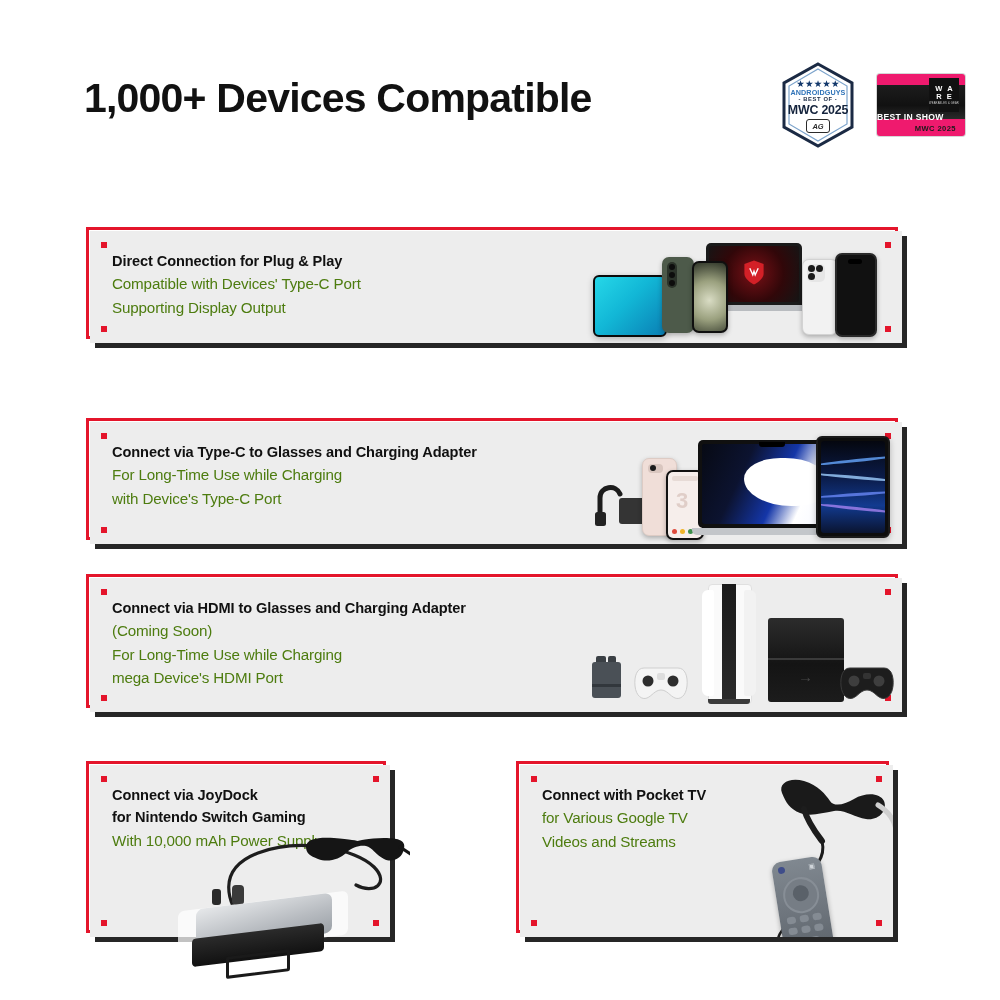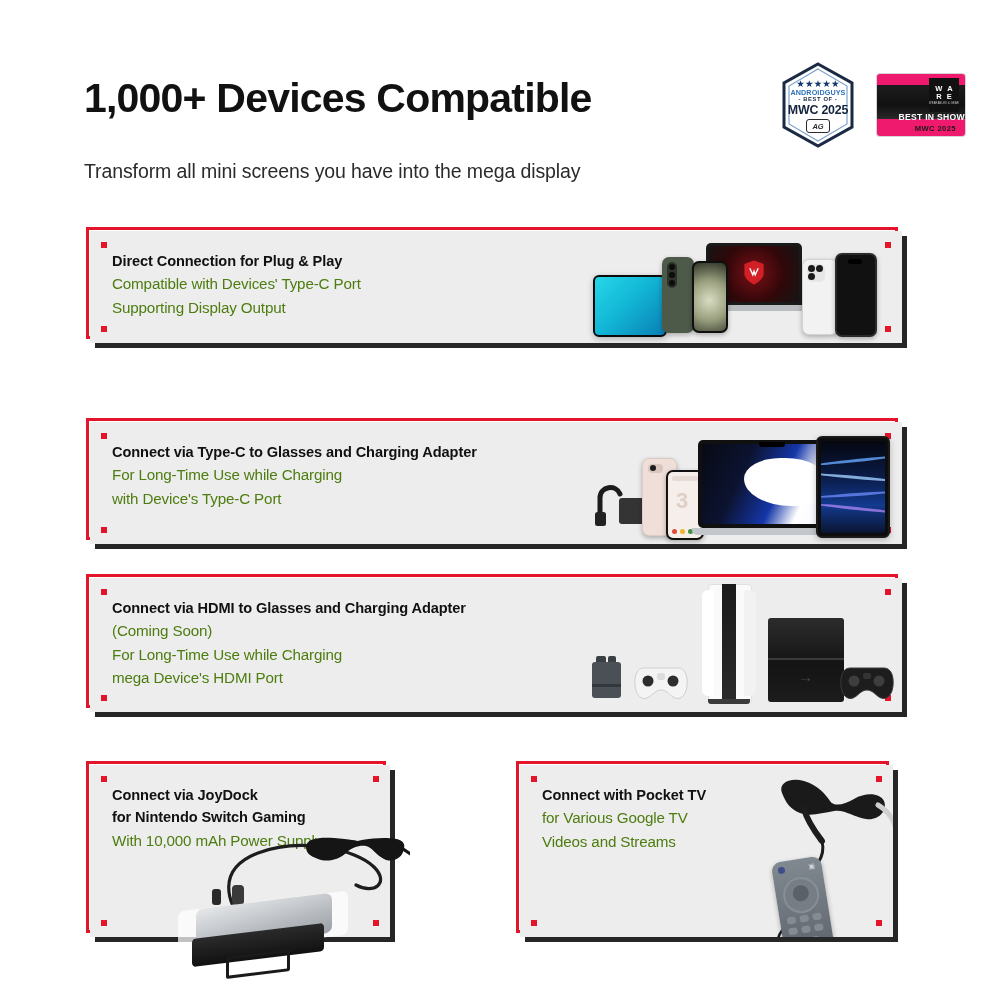--- a/index.html
+++ b/index.html
@@ -53,21 +53,21 @@
     background:linear-gradient(180deg,#1d1d1d 0%,#111111 60%,#2a2a2a 100%);
   }
   .ware-logo{
     position:absolute;right:6px;top:4px;width:30px;height:34px;background:#111111;
     display:flex;flex-direction:column;align-items:center;justify-content:center;
     padding:1px 0;box-sizing:border-box;
   }
   .ware-logo .row{display:flex;gap:5px;color:#ffffff;font-size:7.5px;font-weight:bold;line-height:1.05;}
   .ware-logo .tiny{font-size:2.6px;color:#cfcfcf;letter-spacing:0.2px;margin-top:2px;}
   .ware-best{
-    position:absolute;left:0;right:0;top:38px;text-align:right;
+    position:absolute;left:0;right:0;top:38px;text-align:left;
     color:#ffffff;font-size:8.6px;font-weight:bold;letter-spacing:0.3px;
   }
   .ware-mwc{
     position:absolute;left:0;right:0;bottom:3px;text-align:right;padding-right:9px;
     color:#1b1b1b;font-size:7.6px;font-weight:bold;letter-spacing:0.4px;
   }
 
   
   .card{position:absolute;}
   .card .frame{           
@@ -105,21 +105,20 @@
   .laptop-screen{background:#1a1a1a;border-radius:5px 5px 0 0;}
   .laptop-base{background:#b9bcc0;border-radius:0 0 4px 4px;}
 </style>
 </head>
 <body>
 
 <div class="page">
 
   <div class="header">
     <h1 class="title">1,000+ Devices Compatible</h1>
-    <p class="subtitle">Transform all mini screens you have into the mega display</p>
   </div>
 
   <div class="badges">
 
     <div class="badge-ag">
       <svg class="hexwrap" viewBox="0 0 74 86">
         <polygon points="37,2 71,21 71,65 37,84 3,65 3,21" fill="#ffffff" stroke="#1b2a44" stroke-width="3"></polygon>
         <polygon points="37,7 66,24 66,62 37,79 8,62 8,24" fill="none" stroke="#7da4cc" stroke-width="1.2"></polygon>
       </svg>
       <div class="ag-inner">

